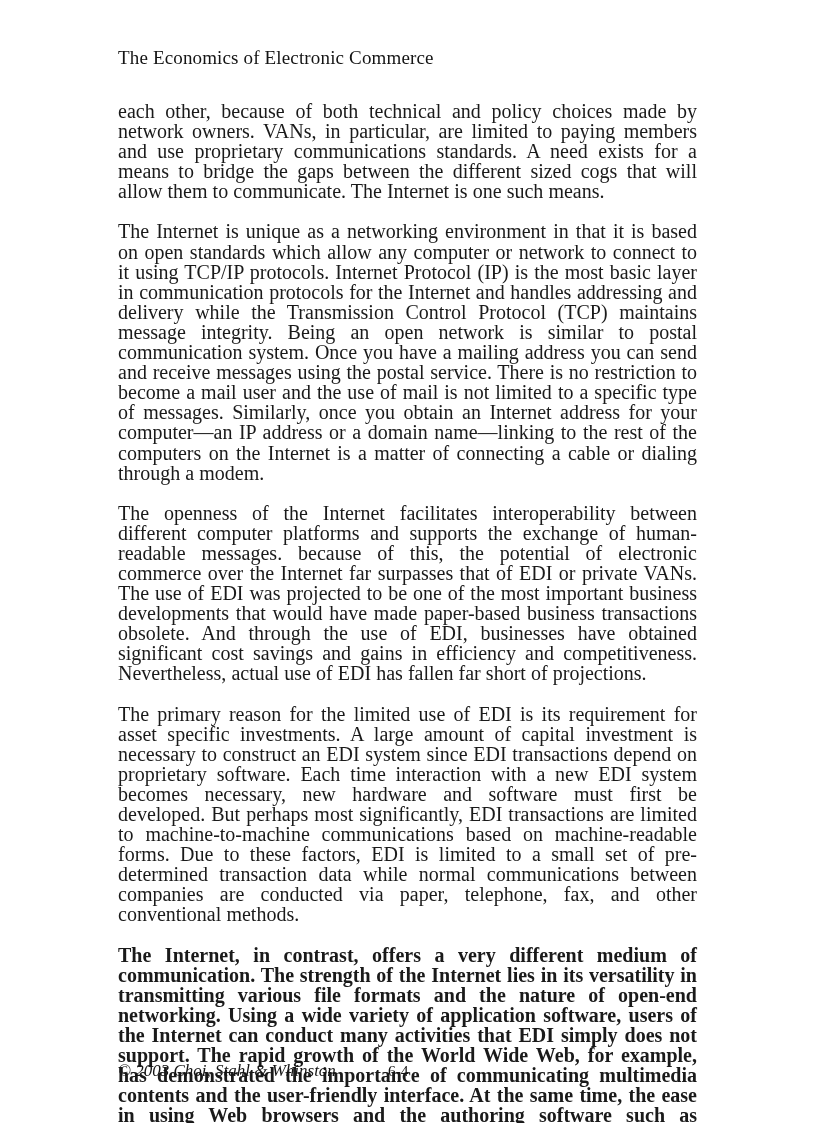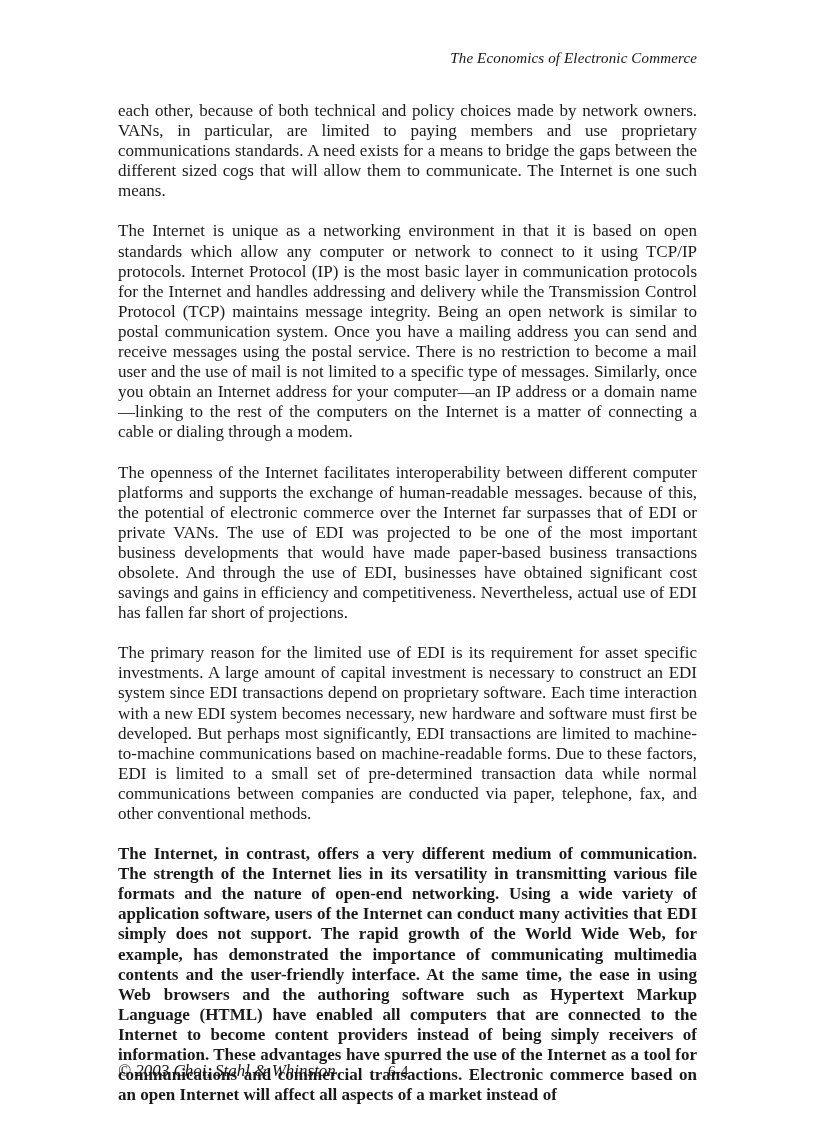--- a/index.html
+++ b/index.html
@@ -20,39 +20,37 @@
     color: #1a1a1a;
     -webkit-font-smoothing: antialiased;
   }
 
   
   .running-header {
     position: absolute;
     top: 48px;
     left: 118px;
     width: 579px;
-    text-align: right;
-    font-style: italic;
-    font-size: 15px;
+    font-size: 19px;
     line-height: 20px;
     color: #141414;
     letter-spacing: 0.15px;
     white-space: nowrap;
   }
 
   
   .body-block {
     position: absolute;
     top: 101px;
     left: 118px;
     width: 579px;
   }
 
   .body-paragraph {
-    font-size: 17px;
+    font-size: 20px;
     line-height: 20.1px;
     text-align: justify;
     text-justify: inter-word;
     margin: 0 0 20px 0;
     color: #1a1a1a;
     hyphens: none;
     -webkit-hyphens: none;
     word-spacing: 0.1px;
   }
 

